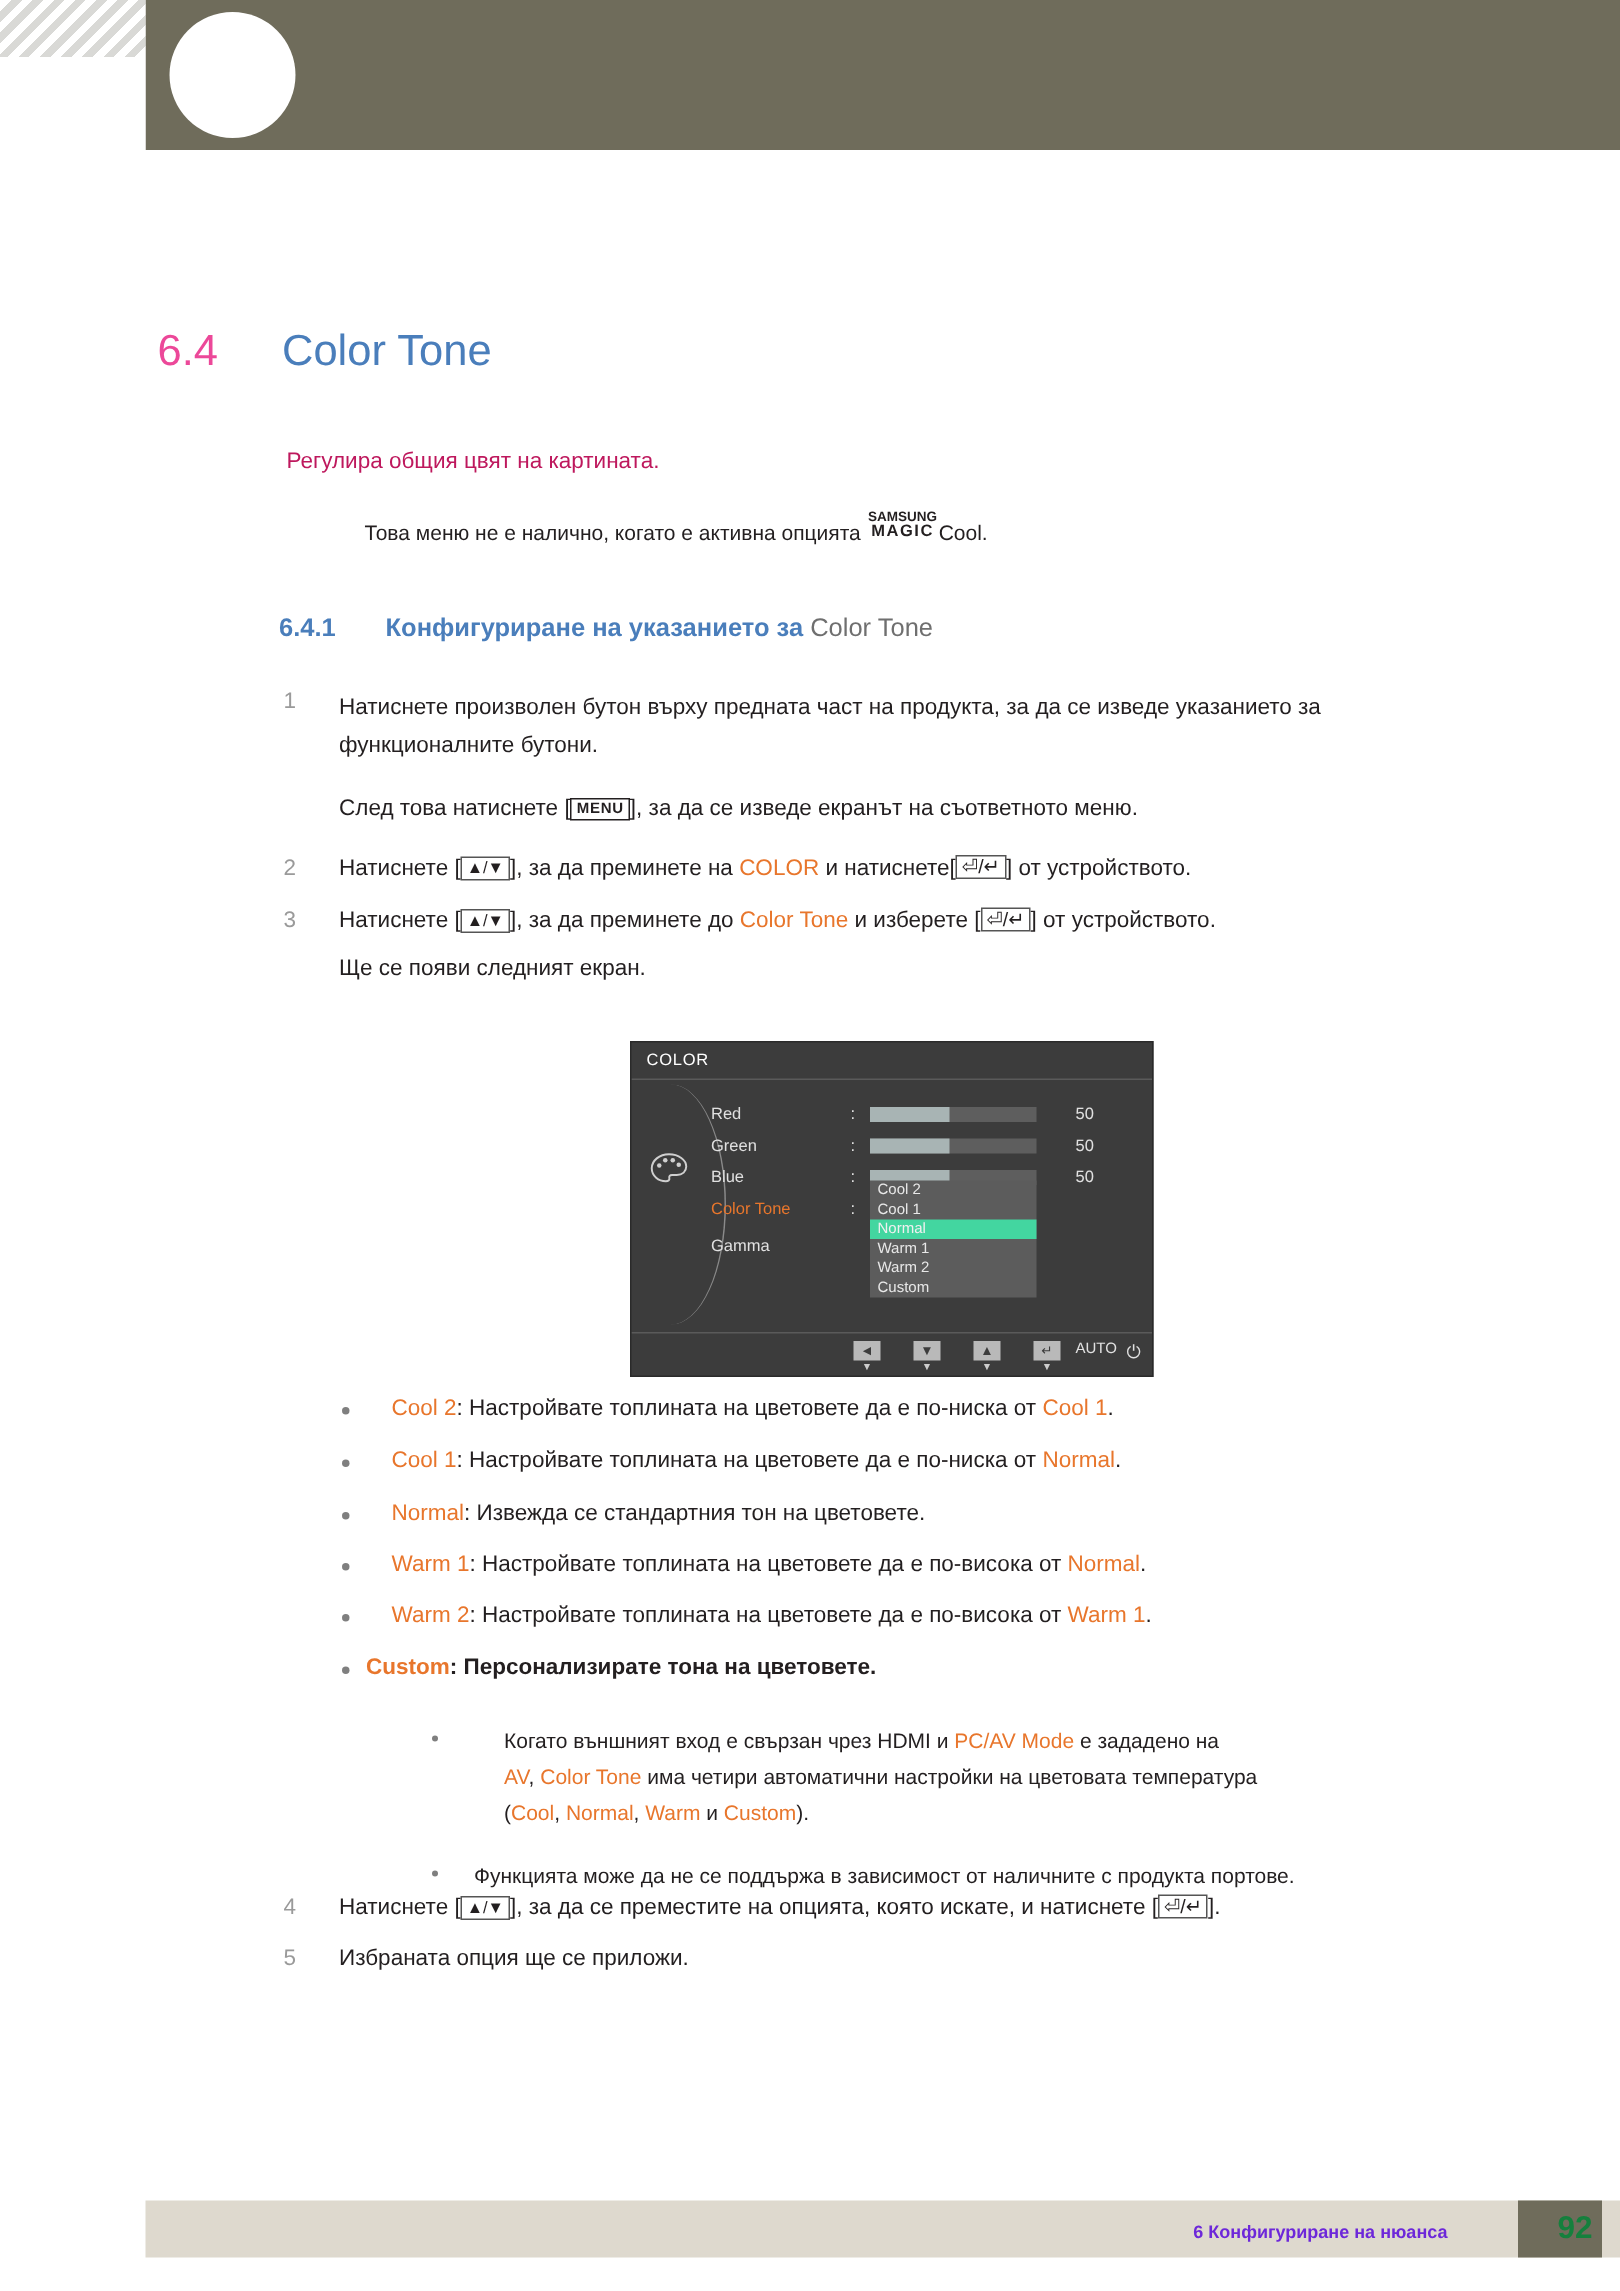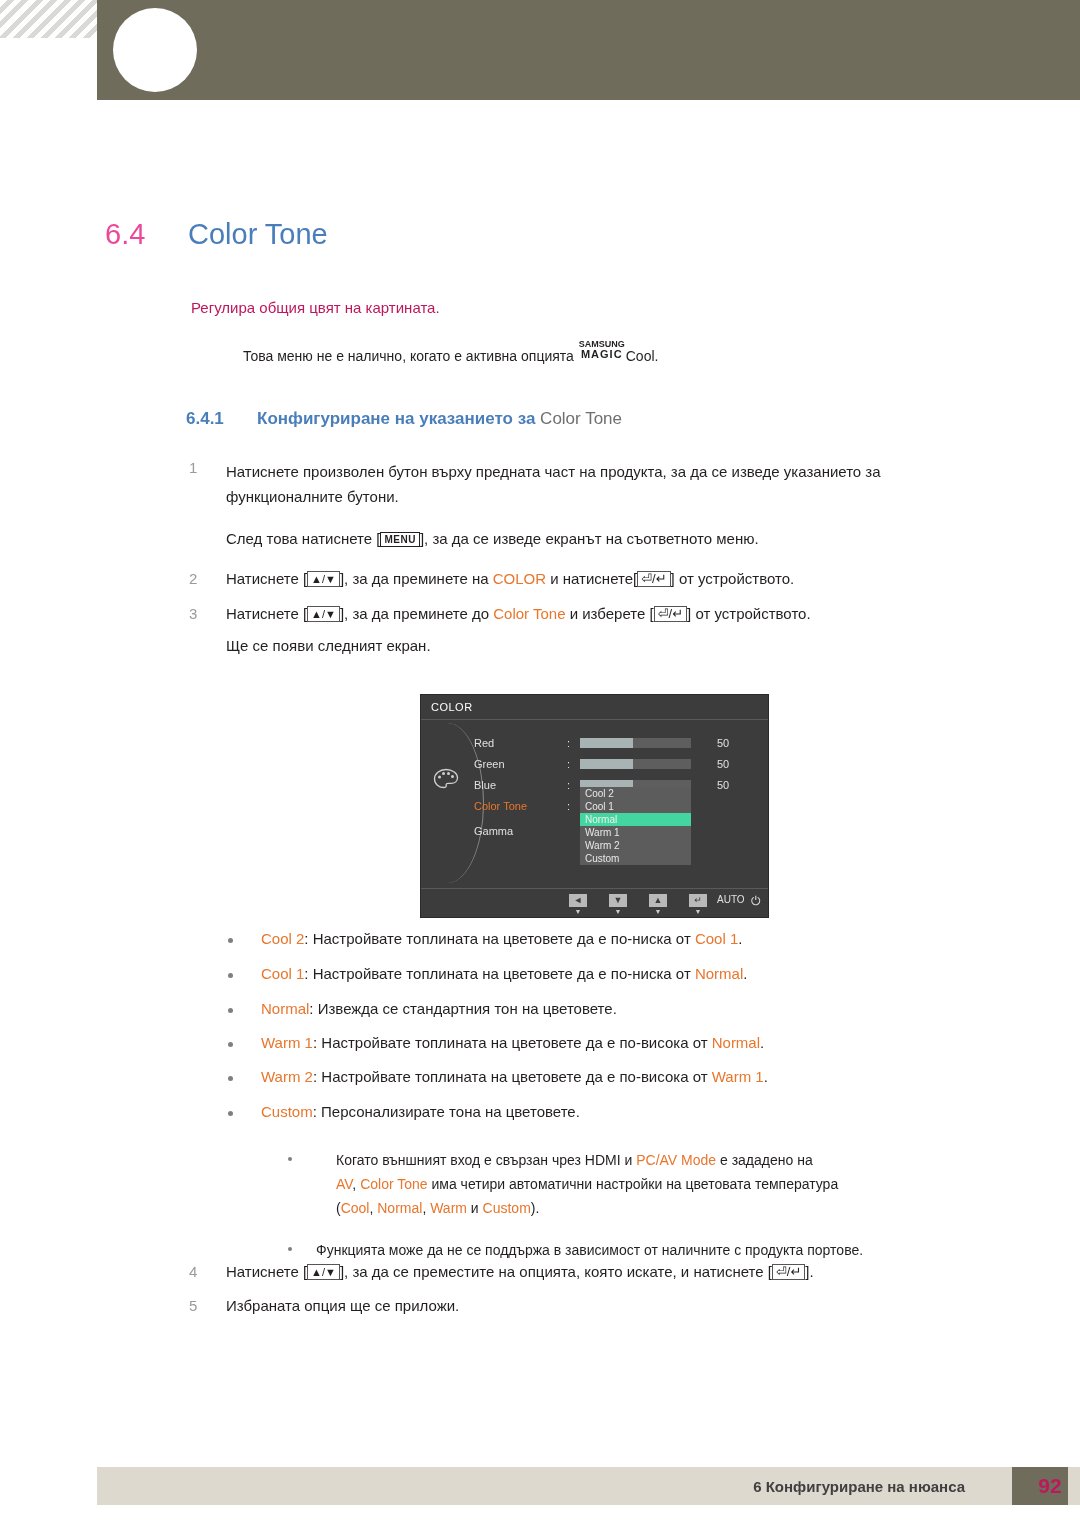--- a/index.html
+++ b/index.html
@@ -322,40 +322,40 @@
   
   .footer-bar {
     position: absolute;
     left: 97px; bottom: 22px;
     width: 983px; height: 38px;
     background: #ded9ce;
   }
   .footer-text {
     position: absolute;
     right: 115px; bottom: 32px;
-    font-size: 15px;
-    font-weight: bold;
-    color: #404040;
+    font-size: 12px;
+    font-weight: bold;
+    color: #6d28d9;
     white-space: nowrap;
     margin-left: 24px;
   }
   .footer-page-box {
     position: absolute;
     right: 12px; bottom: 22px;
     width: 56px; height: 38px;
     background: #6f6c5b;
   }
   .footer-page-num {
     position: absolute;
     right: 12px; bottom: 29px;
     width: 36px;
     text-align: center;
     font-size: 21px;
     font-weight: bold;
-    color: #be185d;
+    color: #15803d;
   }
 </style>
 </head>
 <body>
 
 <div class="header">
   <div class="header-bar"></div>
   <div class="header-hatch"></div>
   <div class="header-hatch-bottom"></div>
   <div class="header-circle"></div>
@@ -480,21 +480,21 @@
 <div class="bullet" style="left:261px; top:1034px;">
   <span class="orange">Warm 1</span><span>:</span><span> Настройвате топлината на цветовете да е по-висока от </span><span class="orange">Normal</span><span>.</span>
 </div>
 
 <div class="bullet-dot" style="left:228px; top:1076px;"></div>
 <div class="bullet" style="left:261px; top:1068px;">
   <span class="orange">Warm 2</span><span>:</span><span> Настройвате топлината на цветовете да е по-висока от </span><span class="orange">Warm 1</span><span>.</span>
 </div>
 
 <div class="bullet-dot" style="left:228px; top:1111px;"></div>
-<div class="bullet" style="left:261px; top:1103px;">
+<div class="bullet" style="left:244px; top:1103px;font-weight:bold;">
   <span class="orange">Custom</span><span>:</span><span> Персонализирате тона на цветовете.</span>
 </div>
 
 <div class="subbullet-dot" style="left:288px; top:1157px;"></div>
 <div class="subbullet" style="left:336px; top:1148px; width:680px;">
   <span>Когато външният вход е свързан чрез </span><span>HDMI</span><span> и </span><span class="orange">PC/AV Mode</span><span> е зададено на</span><br>
   <span class="orange">AV</span><span>, </span><span class="orange">Color Tone</span><span> има четири автоматични настройки на цветовата температура</span><br>
   <span>(</span><span class="orange">Cool</span><span>, </span><span class="orange">Normal</span><span>, </span><span class="orange">Warm</span><span> и </span><span class="orange">Custom</span><span>).</span>
 </div>
 

